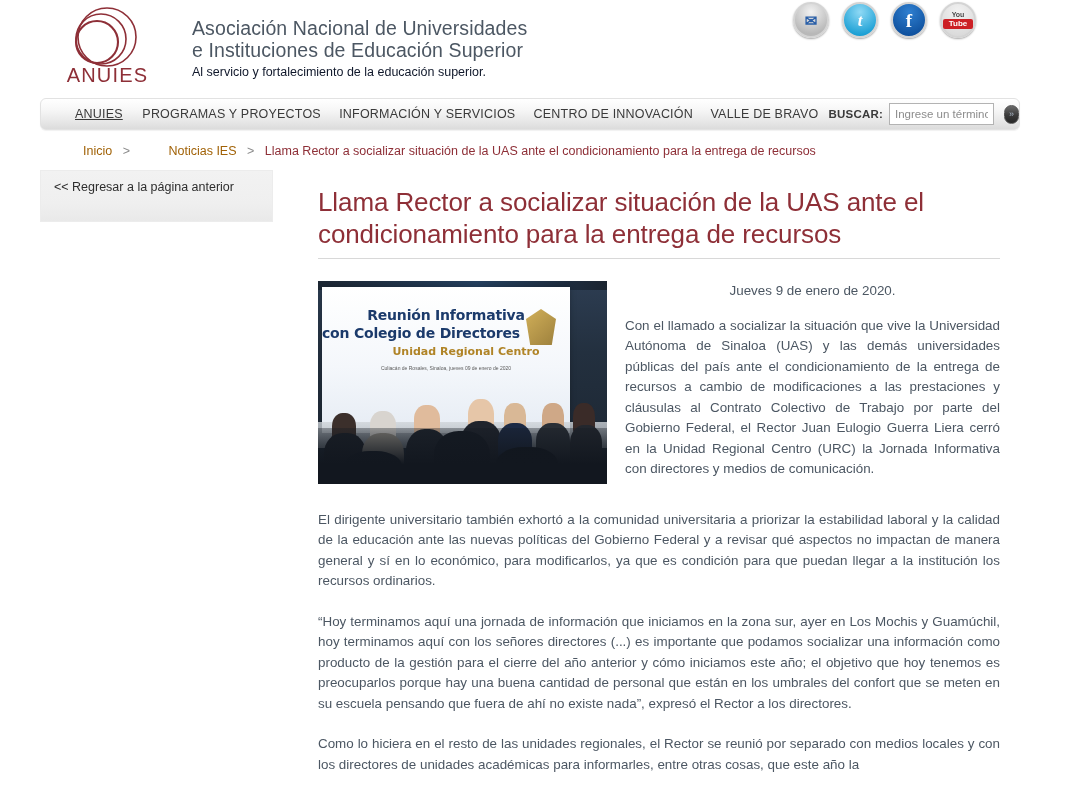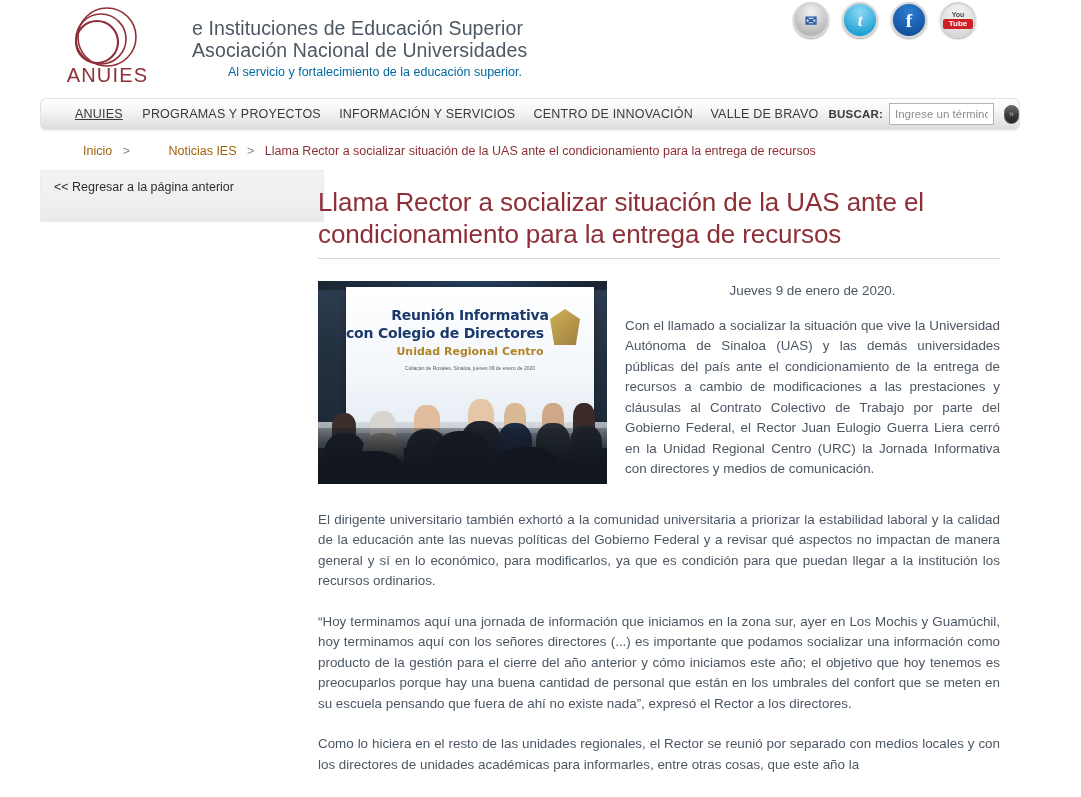--- a/index.html
+++ b/index.html
@@ -56,24 +56,23 @@
   .org-line {
     font-size: 19.5px;
     line-height: 22px;
     color: #4c5763;
     white-space: nowrap;
     letter-spacing: .1px;
   }
   .org-tagline {
     font-size: 12.5px;
     line-height: 18px;
-    color: #0369a1;
+    color: #0f172a;
     margin-top: 2px;
     white-space: nowrap;
-    margin-left: 36px;
   }
 
   .social {
     position: absolute;
     right: 105px;
     top: 2px;
     display: flex;
     gap: 13px;
   }
   .social-btn {
@@ -184,21 +183,21 @@
   }
   .crumb-link { color: #a16207; cursor: pointer; margin-left: 28px; }
   .crumb-sep { color: #8a8a8a; margin: 0 7px; }
   .crumb-current { color: #8e2f37; }
 
   
   .sidebar-box {
     position: absolute;
     left: 40px;
     top: 170px;
-    width: 284px;
+    width: 233px;
     height: 52px;
     background: linear-gradient(to bottom, #f2f2f2 0%, #efefef 65%, #e9e9e9 100%);
     border: 1px solid #ececec;
     box-sizing: border-box;
     padding-left: 15px;
   }
   .back-link {
     position: absolute;
     left: 13px;
     top: 9px;
@@ -253,40 +252,40 @@
   .photo-wall {
     position: absolute; inset: 0;
     background:
       linear-gradient(to bottom, #2d3d52 0%, #23303f 35%, #1b242f 100%);
   }
   .photo-screen {
     position: absolute;
     left: 4px; top: 6px; width: 248px; height: 146px;
     background: linear-gradient(to bottom, #ffffff 0%, #f4f7fb 55%, #e6ecf4 100%);
     box-shadow: 0 0 6px rgba(0,0,0,.25);
-    margin-left: 24px;
   }
   .photo-topbar {
     position: absolute; left: 0; top: 0; width: 289px; height: 9px;
     background: linear-gradient(to right,#1d2733,#25405f 55%,#1b2430);
   }
   .screen-t1 {
     position: absolute; left: 0; top: 20px; width: 248px; text-align: center;
     font-size: 14px; font-weight: bold; color: #1b3a6b; letter-spacing: -.2px;
     font-family: "DejaVu Sans", sans-serif;
   }
   .screen-t2 {
     position: absolute; left: 0; top: 38px; width: 248px; text-align: left;
     font-size: 14px; font-weight: bold; color: #1b3a6b; letter-spacing: -.2px;
     font-family: "DejaVu Sans", sans-serif;
   }
   .screen-t3 {
     position: absolute; left: 0; top: 58px; width: 248px; text-align: center;
     font-size: 11px; font-weight: bold; color: #b08427;
     font-family: "DejaVu Sans", sans-serif;
+    padding-left: 20px;
   }
   .screen-t4 {
     position: absolute; left: 0; top: 78px; width: 248px; text-align: center;
     font-size: 5px; color: #5a5a5a;
   }
   .screen-emblem {
     position: absolute; right: 14px; top: 22px; width: 30px; height: 36px;
     background: linear-gradient(135deg,#caa23c,#8d6b1b);
     clip-path: polygon(50% 0%, 100% 28%, 86% 100%, 14% 100%, 0% 28%);
     opacity: .85;
@@ -332,22 +331,22 @@
       <svg width="92" height="62" viewBox="0 0 92 62">
         <circle cx="46" cy="31" r="29" fill="none" stroke="#8e2f37" stroke-width="1.6"></circle>
         <circle cx="40" cy="33" r="25" fill="none" stroke="#8e2f37" stroke-width="1.6"></circle>
         <circle cx="36" cy="36" r="21" fill="none" stroke="#8e2f37" stroke-width="2.1"></circle>
       </svg>
     </div>
     <div class="logo-word">ANUIES</div>
   </div>
 
   <div class="org-names">
+    <div class="org-line">Asociación Nacional de Universidades</div>
     <div class="org-line">e Instituciones de Educación Superior</div>
-    <div class="org-line">Asociación Nacional de Universidades</div>
     <div class="org-tagline">Al servicio y fortalecimiento de la educación superior.</div>
   </div>
 
   <div class="social">
     <div class="social-btn sb-mail">
       <span class="sb-glyph mail-glyph">✉</span>
     </div>
     <div class="social-btn sb-tw">
       <span class="sb-glyph tw-glyph">t</span>
     </div>

